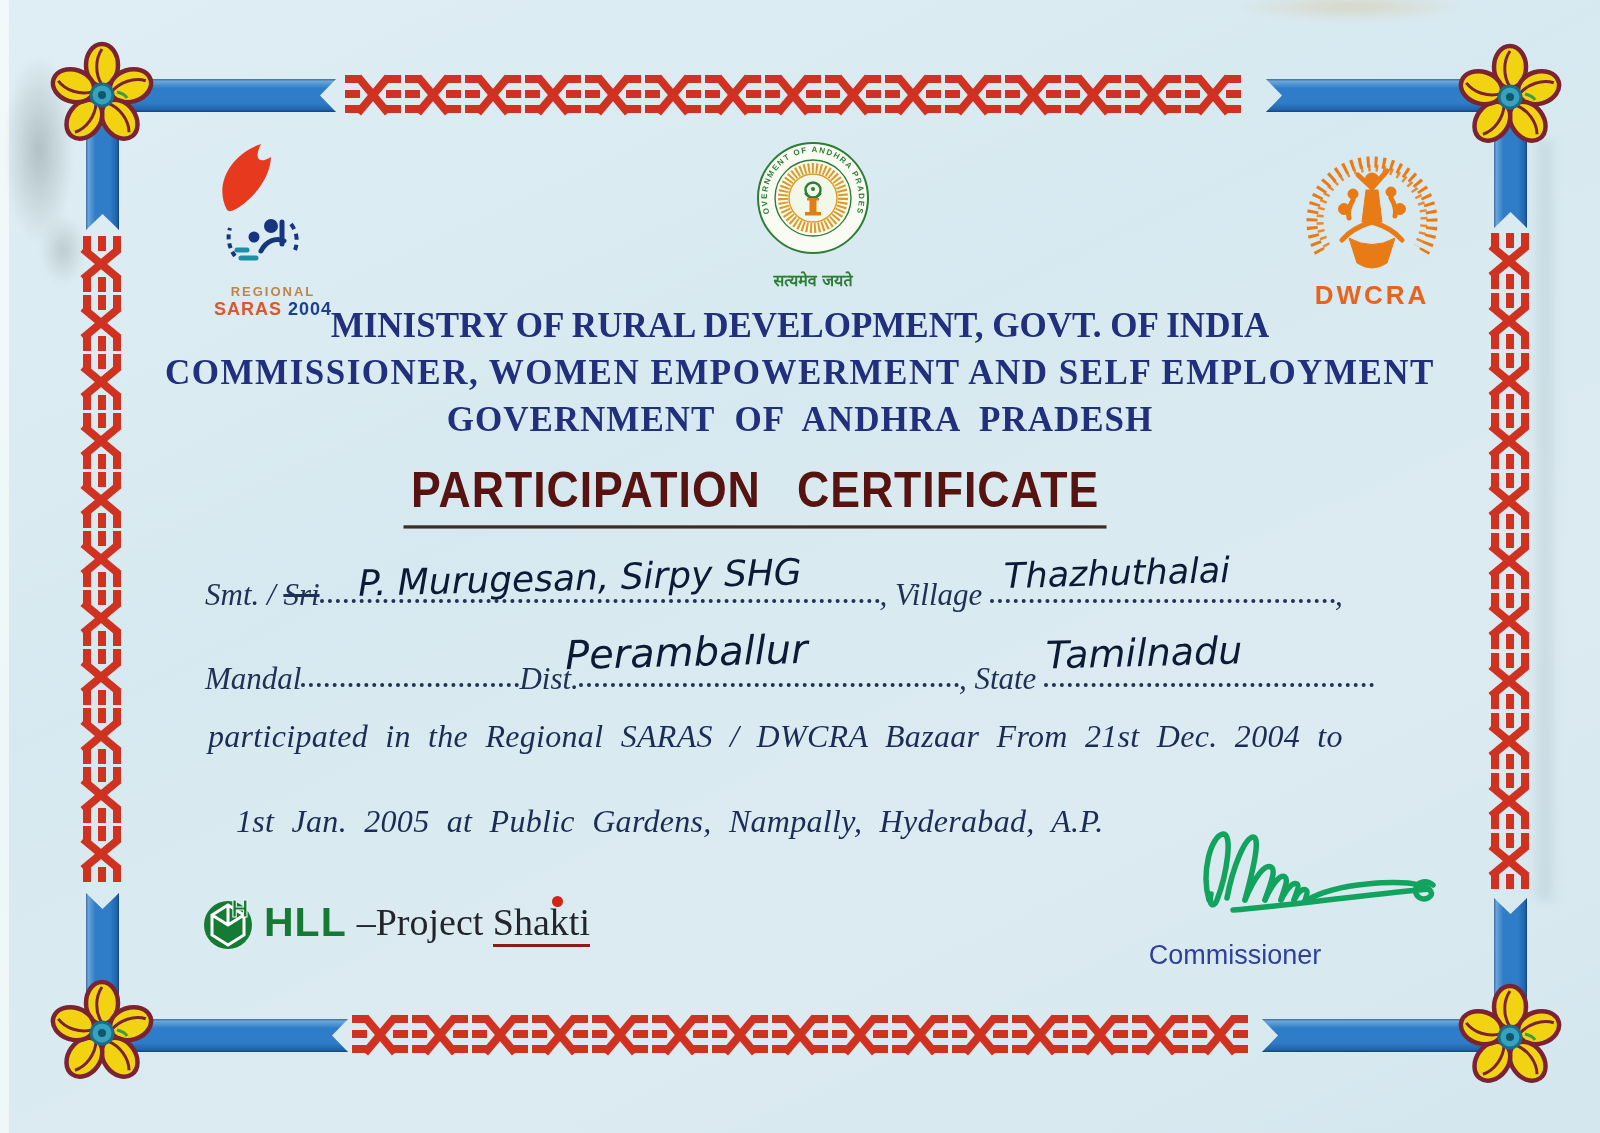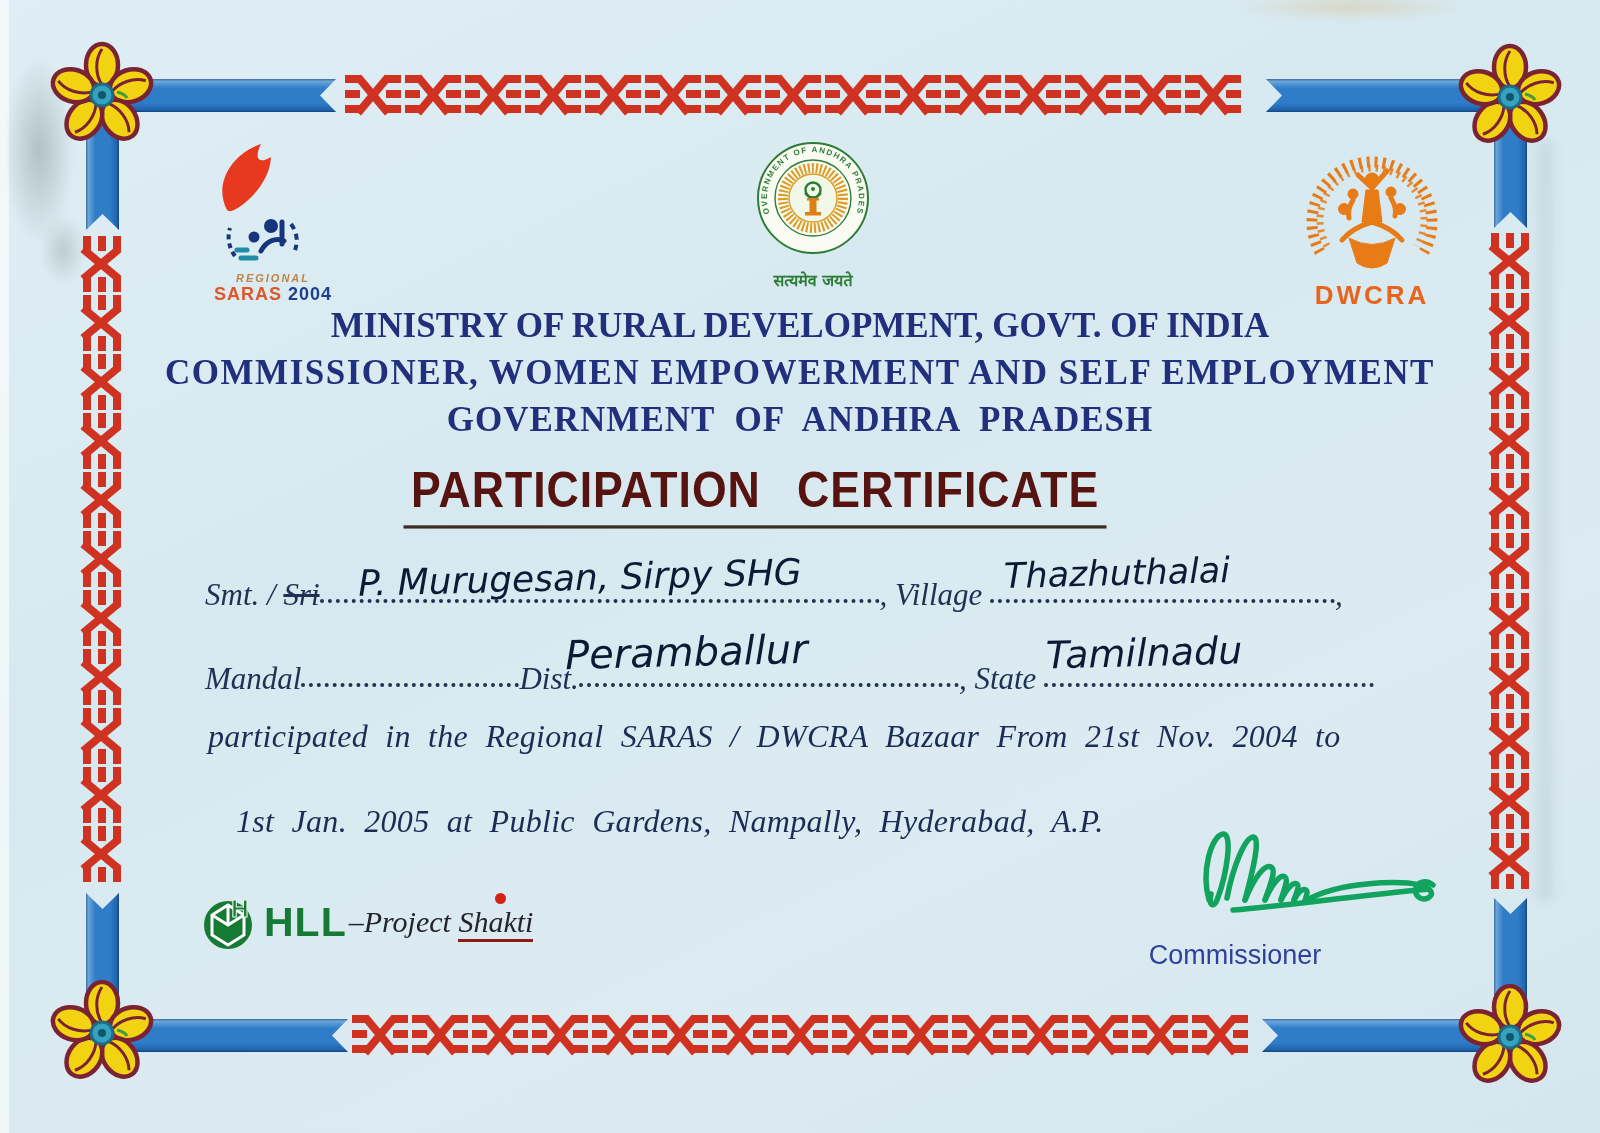--- a/index.html
+++ b/index.html
@@ -28,21 +28,21 @@
   .b-bot-l{left:104px;top:1019px;width:244px;height:33px;}
   .b-bot-r{left:1262px;top:1019px;width:246px;height:33px;}
   .b-left-t{left:86px;top:100px;width:33px;height:130px;}
   .b-left-b{left:86px;top:893px;width:33px;height:142px;}
   .b-right-t{left:1494px;top:100px;width:33px;height:128px;}
   .b-right-b{left:1494px;top:898px;width:33px;height:140px;}
   .ikat-run{position:absolute;}
   .flower{position:absolute;width:110px;height:110px;}
   
   .saras-logo{position:absolute;left:198px;top:140px;width:150px;text-align:center;}
-  .saras-line1{font-family:"Liberation Sans",sans-serif;font-weight:bold;font-size:11px;letter-spacing:2px;color:#c08448;margin-top:6px;font-style:italic;}
+  .saras-line1{font-family:"Liberation Sans",sans-serif;font-weight:bold;font-size:13px;letter-spacing:2px;color:#c08448;margin-top:18px;}
   .saras-line2{font-family:"Liberation Sans",sans-serif;font-weight:bold;font-size:18px;letter-spacing:1px;color:#e0562b;}
   .saras-line2 .yr{color:#1c3f8f;}
   .emblem-svg{position:absolute;left:738px;top:140px;}
   .dwcra-logo{position:absolute;left:1294px;top:146px;width:156px;text-align:center;}
   .dwcra-label{font-family:"Liberation Sans",sans-serif;font-weight:bold;font-size:26px;letter-spacing:3px;color:#e8641c;margin-top:0px;}
   
   .hline{position:absolute;left:0;width:1600px;text-align:center;font-weight:bold;color:#222f7d;}
   .h1{top:306px;font-size:35px;}
   .h2{top:353px;font-size:35px;letter-spacing:1.5px;}
   .h3{top:400px;font-size:35px;word-spacing:10px;letter-spacing:1px;}
@@ -68,21 +68,21 @@
   .hw-name{left:38px;bottom:1px;font-size:36px;}
   .hw-village{left:14px;bottom:6px;font-size:35px;}
   .hw-dist{left:-14px;bottom:8px;font-size:40px;}
   .hw-state{left:2px;bottom:8px;font-size:38px;}
   
   .bodyline{position:absolute;left:208px;font-style:italic;font-size:32px;color:#1b2c55;word-spacing:9px;letter-spacing:.3px;}
   .bl1{top:718px;} .bl2{top:803px;margin-left:28px;}
   
   .hll{position:absolute;left:202px;top:893px;display:flex;align-items:center;}
   .hll-brand{font-family:"Liberation Sans",sans-serif;font-weight:bold;font-size:41px;letter-spacing:1px;color:#157a33;margin-left:4px;}
-  .hll-project{font-style:italic;font-size:30px;color:#23242c;margin-left:2px;}
+  .hll-project{font-size:38px;color:#23242c;margin-left:10px;}
   .shakti{position:relative;border-bottom:3px solid #8c1d14;padding-bottom:1px;}
   .red-dot{position:absolute;top:-6px;left:57%;width:11px;height:11px;border-radius:50%;background:#d42315;}
   .sig-svg{position:absolute;left:1193px;top:822px;}
   .sig-name{position:absolute;left:1030px;top:900px;width:410px;text-align:center;font-family:"Liberation Sans",sans-serif;color:#1d2e85;font-size:30px;font-weight:bold;white-space:nowrap;}
   .sig-name .honors{font-weight:normal;font-size:26px;color:#2d3a77;}
   .sig-role{position:absolute;left:1030px;top:940px;width:410px;text-align:center;font-family:"Liberation Sans",sans-serif;font-size:27px;color:#2f3f9c;}
 </style>
 </head>
 <body>
 
@@ -303,21 +303,21 @@
     <span class="lbl">Dist.</span>
     <span class="dots d-dist">
       <span class="hw hw-dist">Peramballur</span>
     </span>
     <span class="lbl">, State </span>
     <span class="dots d-state">
       <span class="hw hw-state">Tamilnadu</span>
     </span>
   </div>
 
-  <div class="bodyline bl1">participated in the Regional SARAS / DWCRA Bazaar From 21st Nov. 2004 to</div>
+  <div class="bodyline bl1">participated in the Regional SARAS / DWCRA Bazaar From 21st Dec. 2004 to</div>
   <div class="bodyline bl2">1st Jan. 2005 at Public Gardens, Nampally, Hyderabad, A.P.</div>
 
   <div class="hll">
     <svg width="58" height="58" viewBox="0 0 58 58">
       <circle cx="26" cy="32" r="24" fill="#157a33"></circle>
       <path d="M26,12 L42,22 L42,42 L26,52 L10,42 L10,22 Z M26,12 L26,32 M10,22 L26,32 L42,22" fill="none" stroke="#ffffff" stroke-width="3"></path>
       <text x="38" y="24" font-family="Liberation Sans,sans-serif" font-size="24" font-weight="bold" fill="#157a33" stroke="#eef6ef" stroke-width="1" text-anchor="middle">H</text>
     </svg>
     <span class="hll-brand">HLL</span>
     <span class="hll-project"><span>–Project </span><span class="shakti">Shakti</span><span class="red-dot" style="position:relative;display:inline-block;top:-28px;left:-38px;"></span></span>

